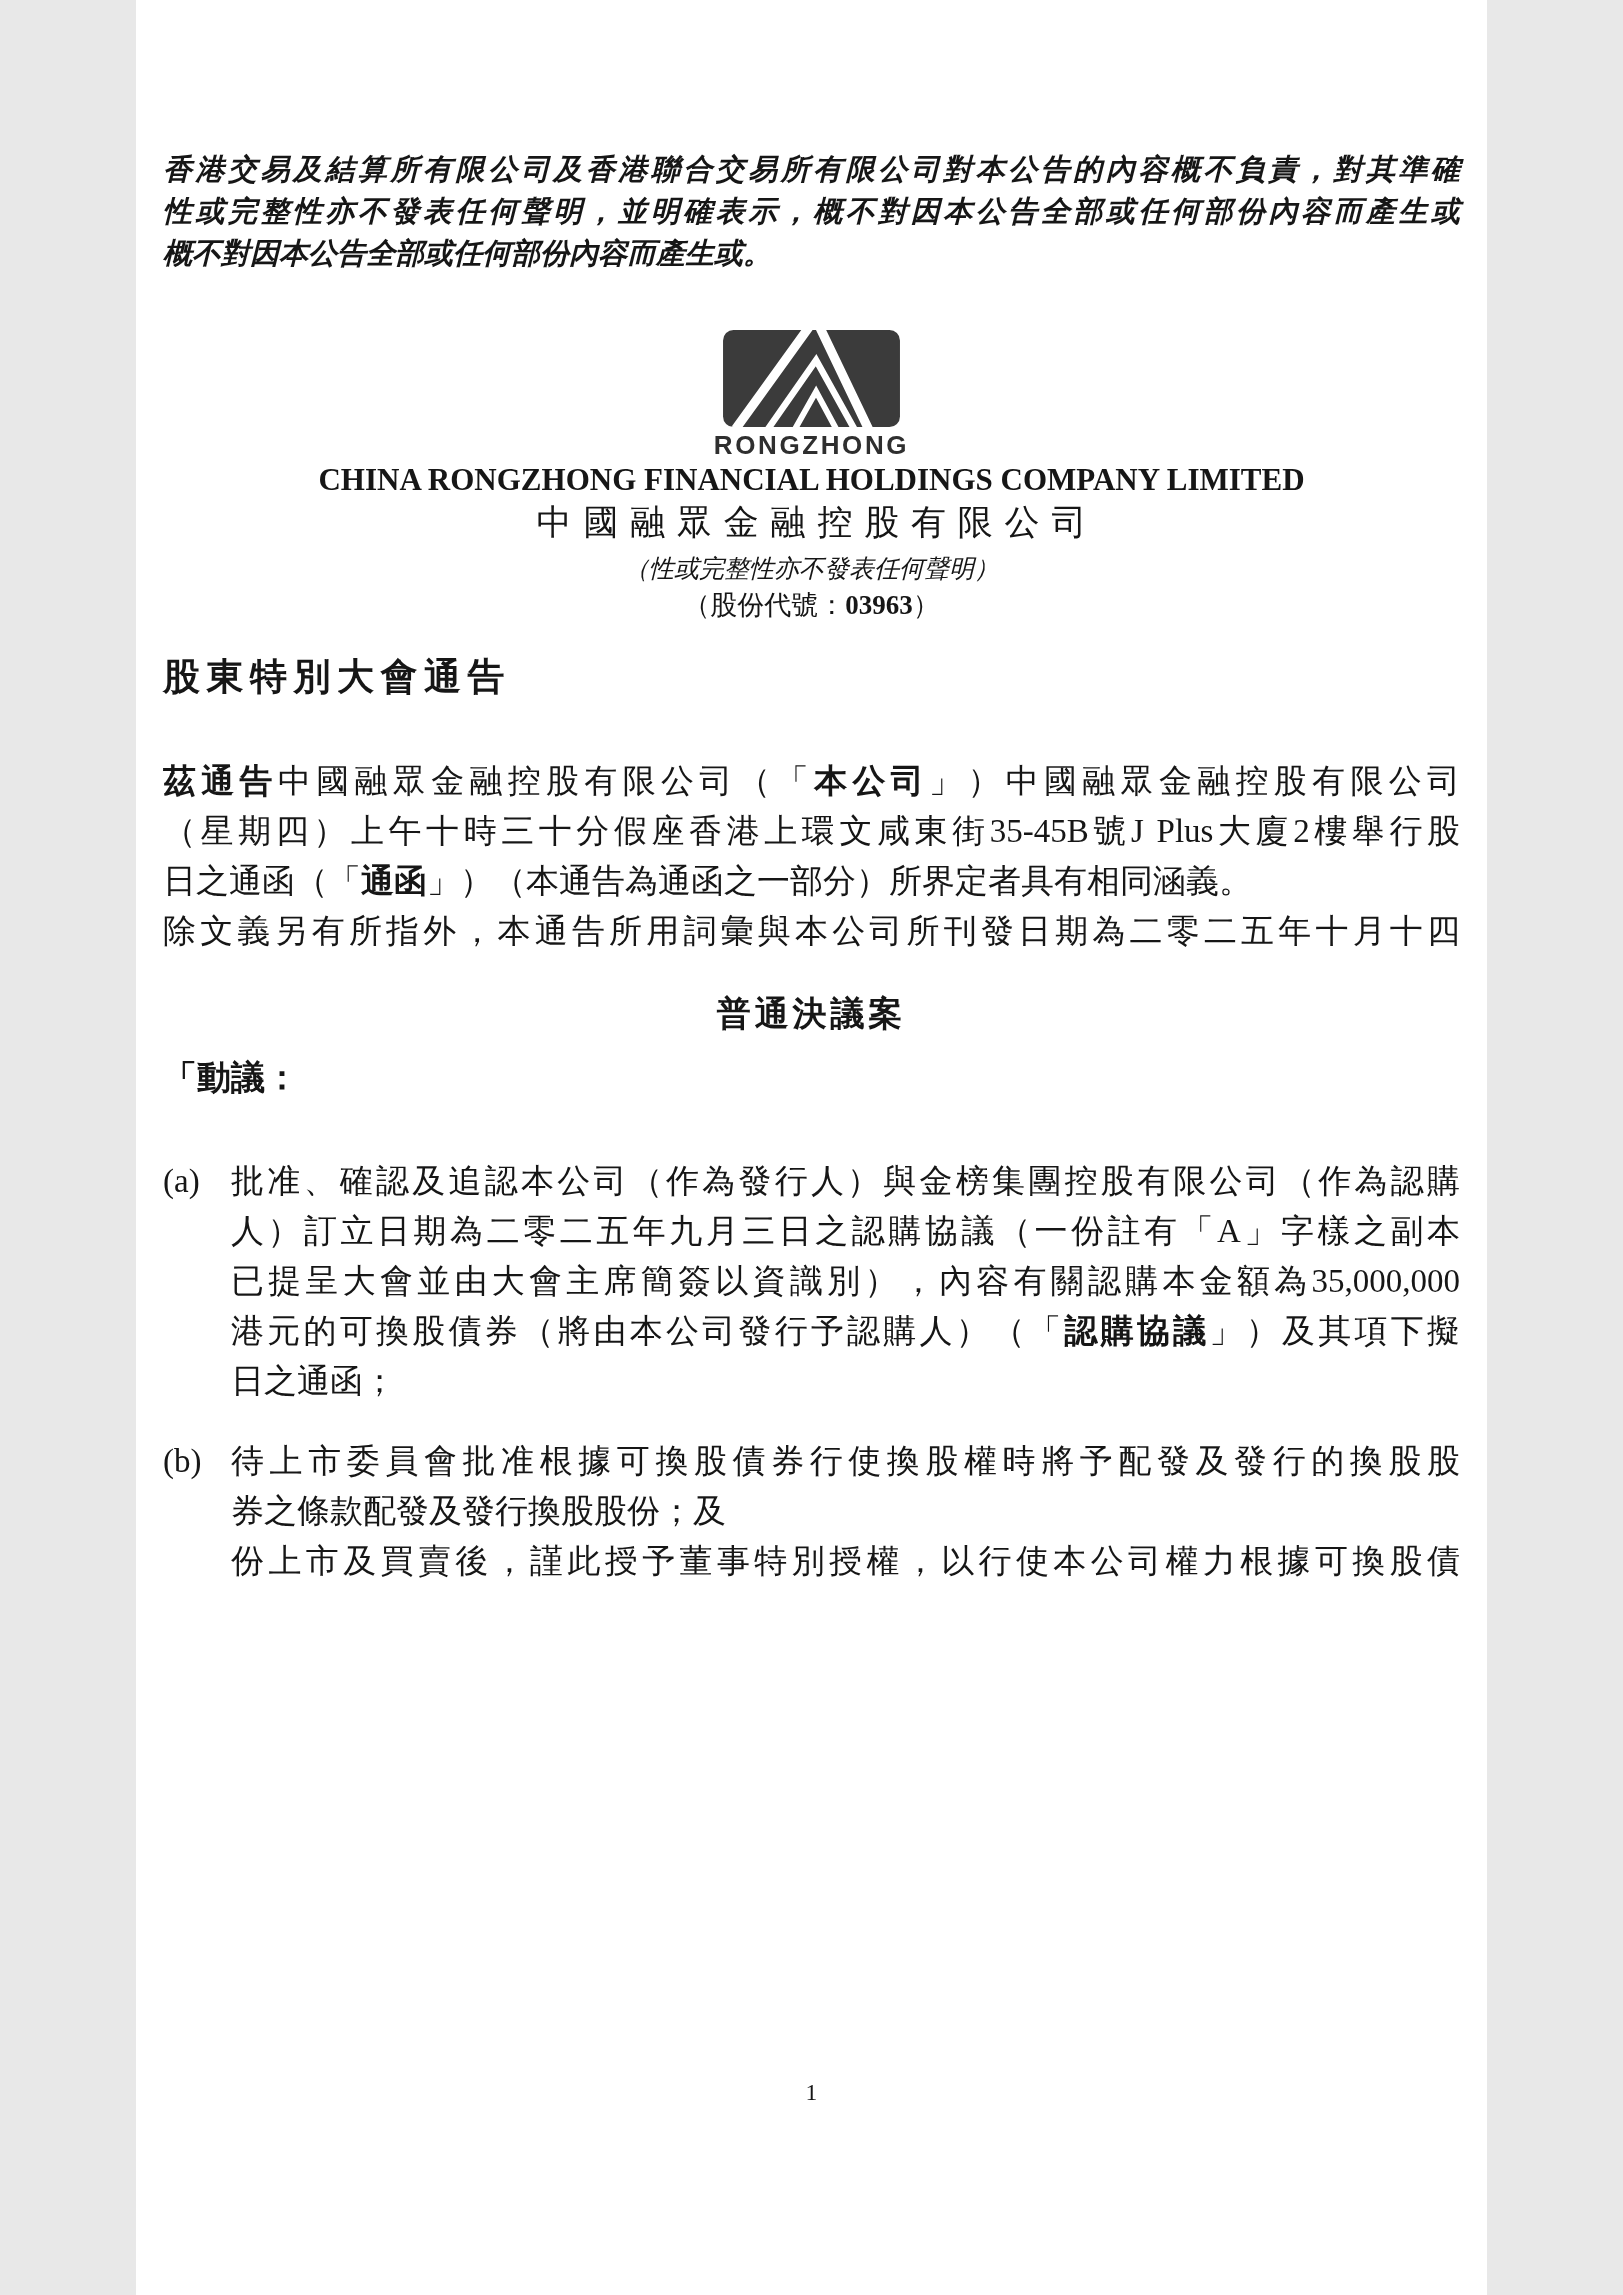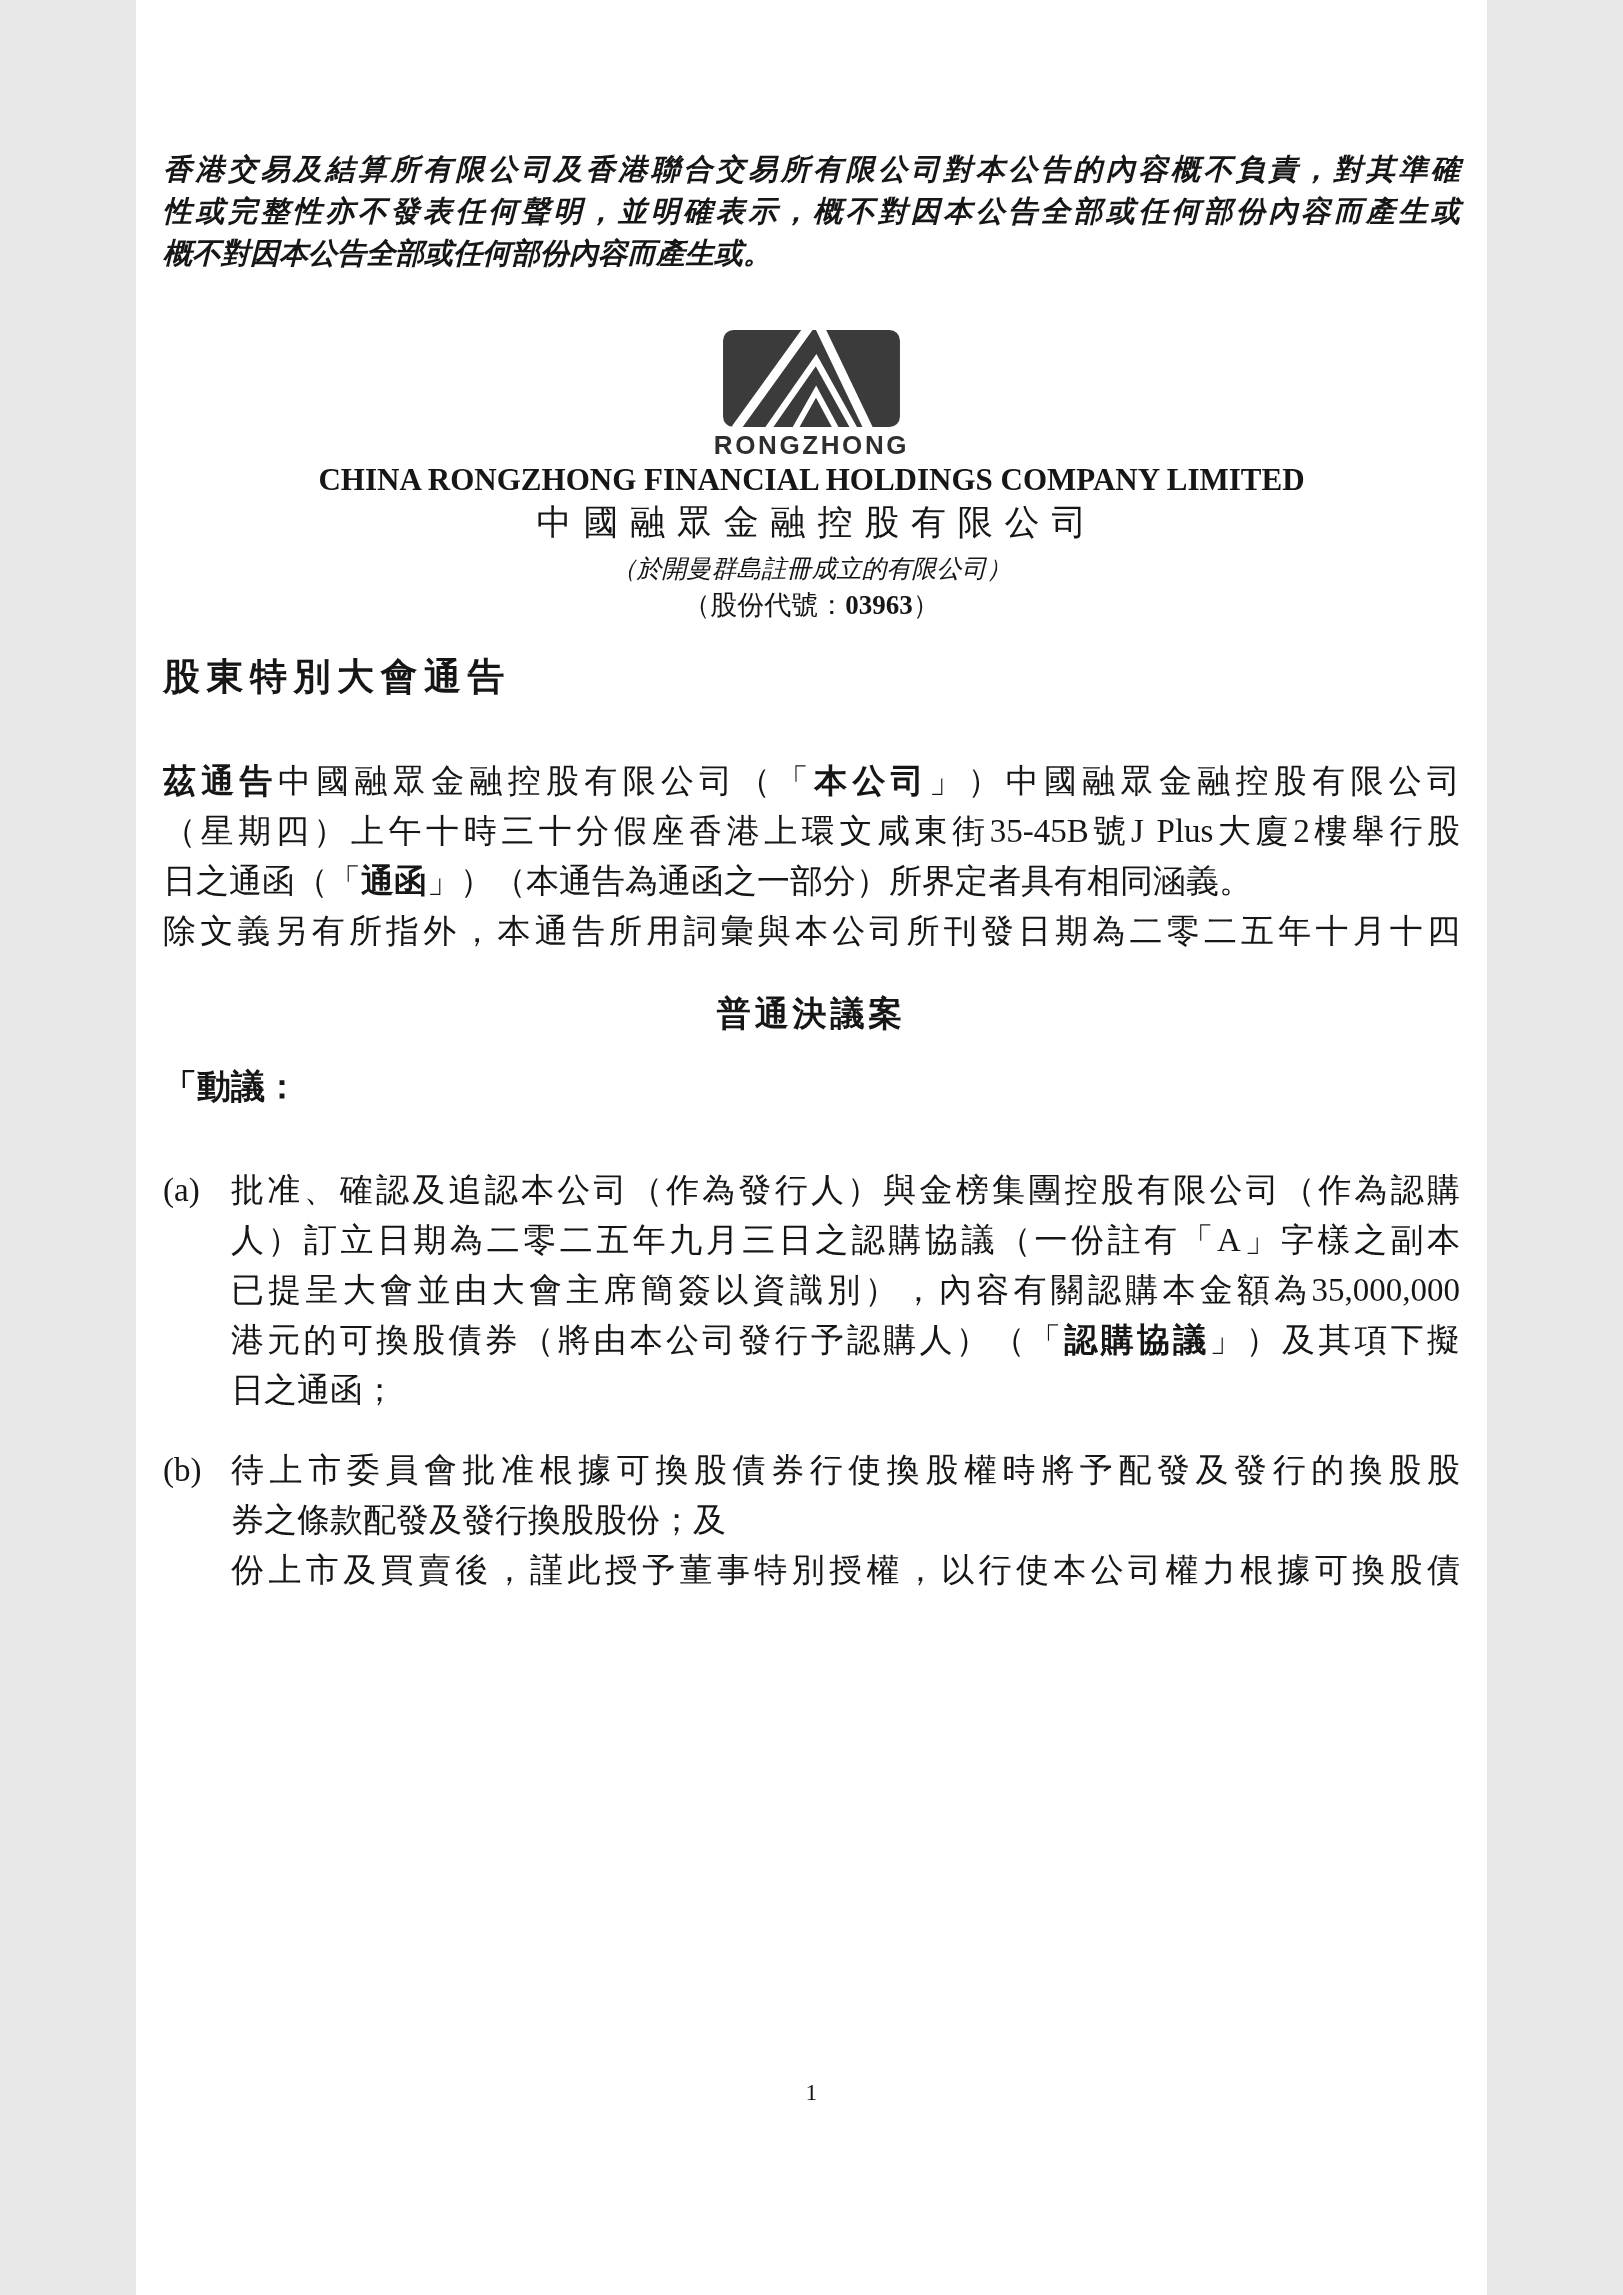--- a/index.html
+++ b/index.html
@@ -92,21 +92,21 @@
     margin: 37px 0 0 0;
     font-family: "Liberation Sans", sans-serif;
     font-weight: 700;
     font-size: 34px;
     line-height: 41px;
     letter-spacing: 3.9px;
     text-align: center;
   }
 
   .motion {
-    margin-top: 32px;
+    margin-top: 23px;
     font-family: "Liberation Sans", sans-serif;
     font-weight: 700;
     font-size: 34px;
     line-height: 41px;
   }
 
   .resolutions { margin-top: 58px; }
   .res-row { display: flex; font-size: 33px; line-height: 50px; }
   .res-row + .res-row { margin-top: 30px; }
   .res-label { flex: 0 0 68px; }
@@ -149,21 +149,21 @@
           </g>
         </g>
       </svg>
       <div class="brand">RONGZHONG</div>
     </div>
 
     <h1 class="en-name">CHINA RONGZHONG FINANCIAL HOLDINGS COMPANY LIMITED</h1>
 
     <div class="zh-name">中國融眾金融控股有限公司</div>
 
-    <div class="incorp">（於開曼群島註冊成立的有限公司）</div>
+    <div class="incorp">（性或完整性亦不發表任何聲明）</div>
 
     <div class="stock">
       <span>（股份代號：</span><span class="code">03963</span><span>）</span>
     </div>
 
     <h2 class="title">股東特別大會通告</h2>
 
     <section class="intro">
         <div class="jline"><span class="bold">茲通告</span><span>中國融眾金融控股有限公司（「</span><span class="bold">本公司</span><span>」）中國融眾金融控股有限公司</span></div>
         <div class="jline"><span>（星期四）上午十時三十分假座香港上環文咸東街35-45B號J Plus大廈2樓舉行股</span></div>

